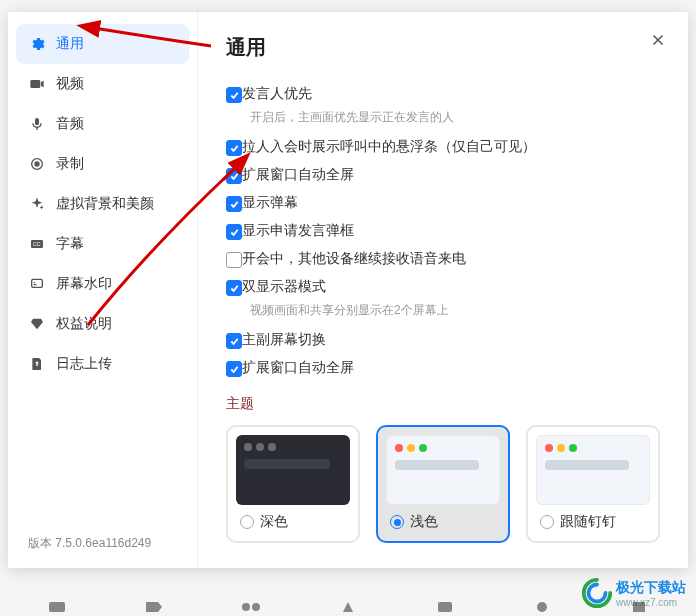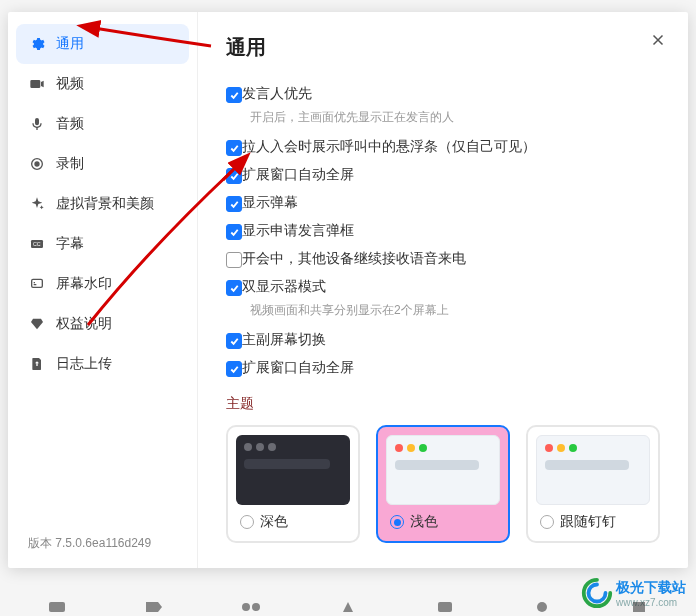--- a/index.html
+++ b/index.html
@@ -101,21 +101,21 @@
 
   
   .theme-row { display: flex; gap: 16px; }
   .theme-card {
     width: 140px;
     border: 2px solid #e6e6e6;
     border-radius: 10px;
     padding: 8px 8px 10px;
     cursor: pointer;
   }
-  .theme-card.selected { border-color: #1677ff; background:#f9a8d4;}
+  .theme-card.selected { border-color: #1677ff; background:#e5e5e5;}
   .theme-preview {
     height: 70px;
     border-radius: 6px;
     position: relative;
     margin-bottom: 8px;
     overflow: hidden;
   }
   .theme-preview.dark { background: #2a2b33; }
   .theme-preview.light { background: #f2f5f9; border:1px solid #e6e9ee; }
   .theme-preview.follow { background: #f2f5f9; border:1px solid #e6e9ee; }

